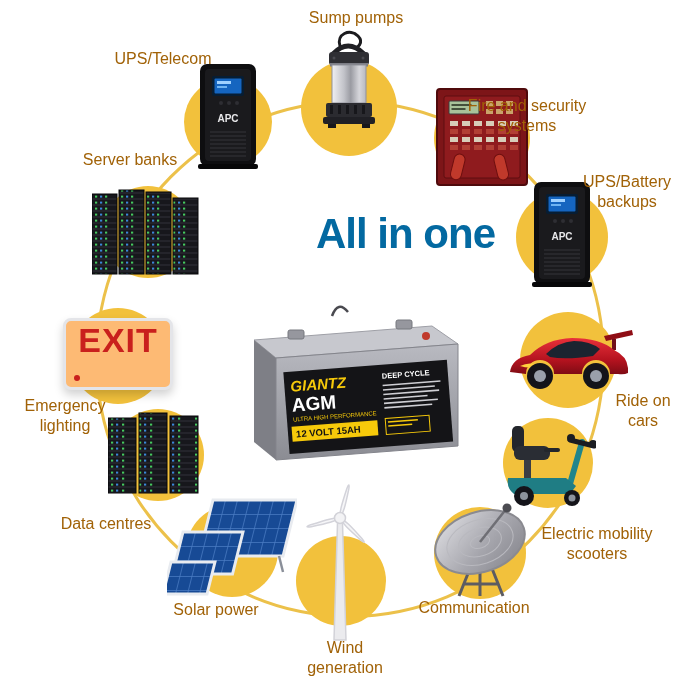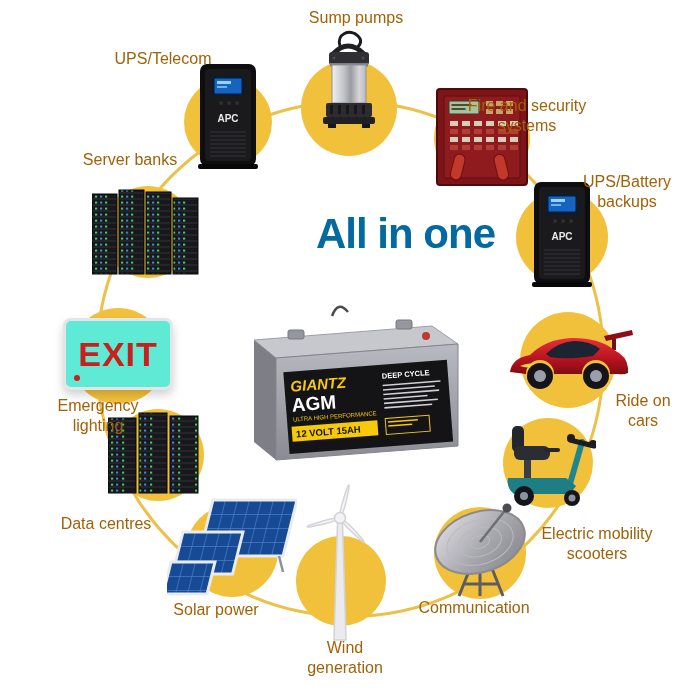--- a/index.html
+++ b/index.html
@@ -4,22 +4,22 @@
 <style>
   *{box-sizing:border-box}
   html,body{margin:0;padding:0;background:#ffffff}
   body{font-family:"Liberation Sans",sans-serif;color:#2d2d2d}
   .canvas{position:relative;width:700px;height:700px;background:#ffffff;overflow:hidden}
   .ring{position:absolute;left:95px;top:100px;width:510px;height:518px;border:3px solid #ecc14a;border-radius:50%;z-index:1}
   .bubble{position:absolute;border-radius:50%;background:#f2c13c;z-index:2}
   .art{position:absolute;z-index:3}
   .label{position:absolute;z-index:4;font-size:16px;line-height:1.25;color:#a16207;text-align:center;white-space:pre-line}
   .title{position:absolute;z-index:3;font-size:42px;font-weight:900;color:#0369a1;text-align:right;letter-spacing:-1px}
-  .exit-sign{position:absolute;z-index:3;background:#5eead4;border:3px solid #e4e5e9;border-radius:8px;
-             box-shadow:0 5px 10px rgba(0,0,0,.18);display:flex;align-items:center;justify-content:center}
+  .exit-sign{position:absolute;z-index:3;background:#fdba74;border:3px solid #e4e5e9;border-radius:8px;
+             box-shadow:0 5px 10px rgba(0,0,0,.18);display:flex;align-items:flex-start;justify-content:center}
   .exit-sign::after{content:"";position:absolute;left:8px;bottom:6px;width:6px;height:6px;border-radius:50%;background:#c9201d}
   .exit-text{color:#c9201d;font-weight:900;font-size:34px;letter-spacing:1px}
 </style>
 </head>
 <body>
 
 <div class="canvas">
 
   <div class="ring"></div>
 
@@ -210,21 +210,21 @@
     </g>
     <rect x="1" y="102" width="60" height="5" rx="2" fill="#070708"></rect>
   </svg>
   <div class="label" style="left:557px;top:172px;width:140px;">UPS/Battery
 backups</div>
 
   <div class="bubble" style="left:70px;top:308px;width:96px;height:96px;"></div>
   <div class="exit-sign" style="left:63px;top:318px;width:110px;height:72px;">
     <span class="exit-text">EXIT</span>
   </div>
-  <div class="label" style="left:0px;top:396px;width:130px;margin-left:33px;">Emergency
+  <div class="label" style="left:0px;top:396px;width:130px;">Emergency
 lighting</div>
 
   <div class="bubble" style="left:520px;top:312px;width:96px;height:96px;"></div>
   <svg class="art" style="left:506px;top:326px;" width="130" height="68" viewBox="0 0 130 68">
     <defs>
       <linearGradient id="carg" x1="0" y1="0" x2="0" y2="1">
         <stop offset="0" stop-color="#e8303a"></stop>
           <stop offset="0.6" stop-color="#b5131f"></stop>
           <stop offset="1" stop-color="#7e0b14"></stop>
       </linearGradient>

